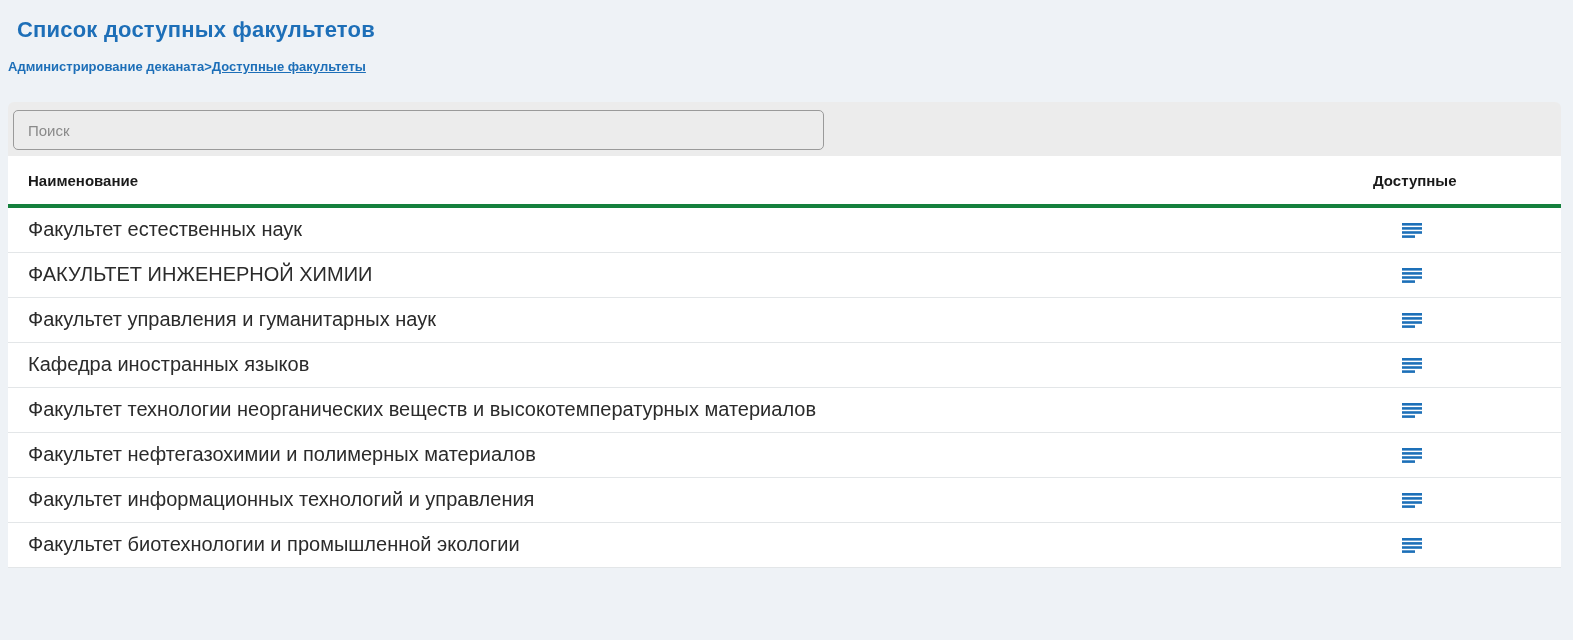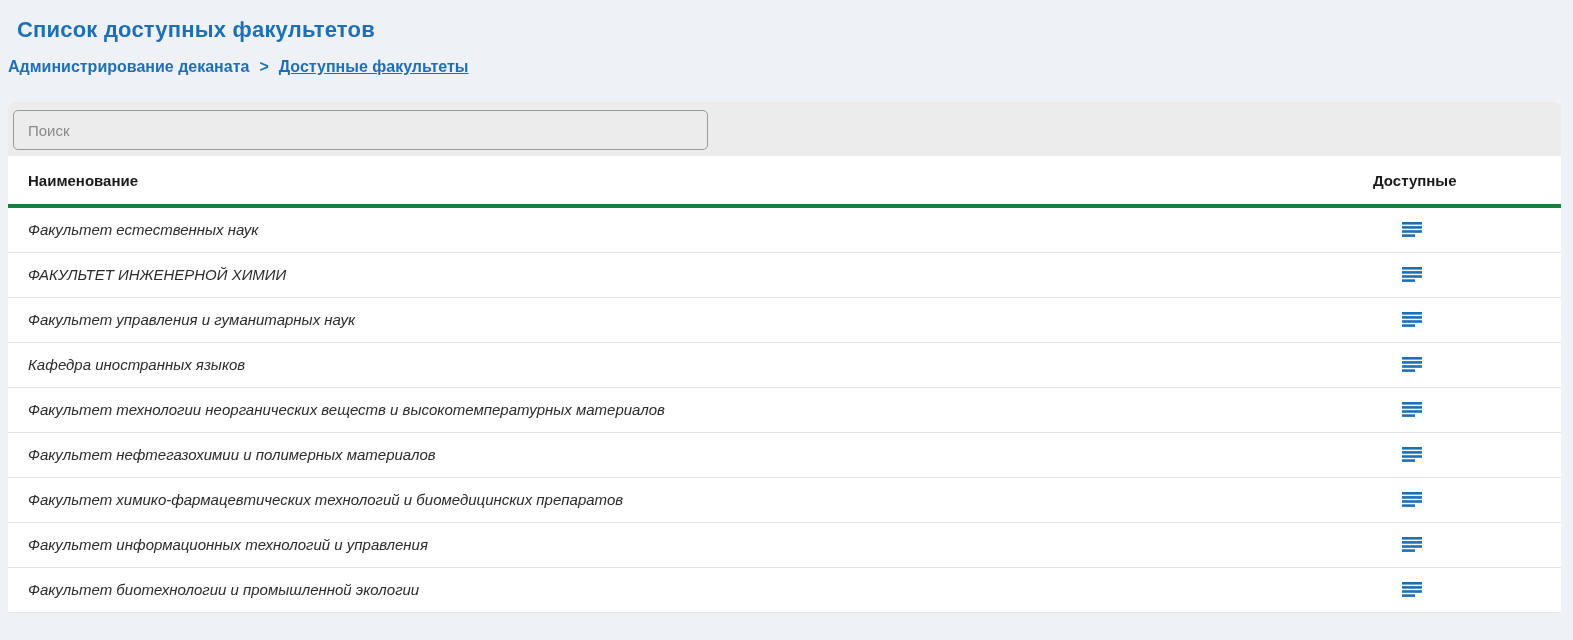--- a/index.html
+++ b/index.html
@@ -8,57 +8,57 @@
     width: 1573px; height: 640px; overflow: hidden;
     background: #eef2f6;
     font-family: "Liberation Sans", sans-serif;
   }
   .top { padding: 8px 10px 0 8px; }
   .page-title {
     margin: 9px; font-size: 22px; line-height: 26px;
     font-weight: 700; color: #1d6fb8; letter-spacing: .2px;
   }
   .breadcrumb {
-    margin-top: 14px; display: flex; align-items: center; gap: 10px;
-    font-size: 16px; line-height: 19px; font-weight: 700; color: #1d6fb8;
+    margin-top: 14px; display: flex; align-items: center; 
+    font-size: 13px; line-height: 19px; font-weight: 700; color: #1d6fb8;
   }
   .crumb-link { color: #1d6fb8; text-decoration: none; cursor: pointer; }
   .crumb-link.underlined { text-decoration: underline; }
   .crumb-sep { font-weight: 700; }
 
   .card { margin: 26px 12px 0 8px; }
   .search-band {
     background: #ececec; border-radius: 6px 6px 0 0;
     padding: 8px 0 6px 5px;
   }
   .search-input {
-    width: 695px; height: 40px;
+    width: 811px; height: 40px;
     border: 1px solid #9a9a9a; border-radius: 5px;
     background: transparent; padding: 0 14px;
     font-size: 15px; color: #444; outline: none;
     font-family: "Liberation Sans", sans-serif;
   }
   .search-input::placeholder { color: #8a8a8a; }
 
   table.faculty-table {
     width: 100%; border-collapse: collapse; background: #fff;
     table-layout: fixed;
   }
   col.actions-col { width: 190px; }
   .faculty-table th {
     text-align: left; font-size: 15px; line-height: 19px; font-weight: 700;
     color: #1a1a1a; padding: 15px 0 14px 20px;
     border-bottom: 4px solid #15803d;
   }
   .faculty-table th.actions-th { padding-left: 2px; }
   .faculty-table td {
-    font-size: 15px; line-height: 19px; color: #2b2b2b;
+    font-size: 20px; line-height: 19px; color: #2b2b2b;
     padding: 12px 0 13px 20px;
     border-bottom: 1px solid #e3e6e8;
-    white-space: nowrap; overflow: hidden; font-style: italic;
+    white-space: nowrap; overflow: hidden;
   }
   .faculty-table td.actions-td { padding: 8px 0 8px 29px; }
   .action-btn {
     background: none; border: none; margin: 0; padding: 3px 2px 1px 2px;
     cursor: pointer; display: inline-flex; align-items: center;
   }
 </style>
 </head>
 <body>
 
@@ -165,33 +165,20 @@
         <svg width="20" height="15" viewBox="0 0 20 15">
           <rect x="0" y="0" width="20" height="2.6" fill="#1d70b8"></rect>
           <rect x="0" y="4.1" width="20" height="2.6" fill="#1d70b8"></rect>
           <rect x="0" y="8.2" width="20" height="2.6" fill="#1d70b8"></rect>
           <rect x="0" y="12.3" width="13" height="2.6" fill="#1d70b8"></rect>
         </svg>
       </button>
     </td>
   </tr>
 
-  <tr>
-    <td>Факультет химико-фармацевтических технологий и биомедицинских препаратов</td>
-    <td class="actions-td">
-      <button class="action-btn">
-        <svg width="20" height="15" viewBox="0 0 20 15">
-          <rect x="0" y="0" width="20" height="2.6" fill="#1d70b8"></rect>
-          <rect x="0" y="4.1" width="20" height="2.6" fill="#1d70b8"></rect>
-          <rect x="0" y="8.2" width="20" height="2.6" fill="#1d70b8"></rect>
-          <rect x="0" y="12.3" width="13" height="2.6" fill="#1d70b8"></rect>
-        </svg>
-      </button>
-    </td>
-  </tr>
 
 
   <tr>
     <td>Факультет информационных технологий и управления</td>
     <td class="actions-td">
       <button class="action-btn">
         <svg width="20" height="15" viewBox="0 0 20 15">
           <rect x="0" y="0" width="20" height="2.6" fill="#1d70b8"></rect>
           <rect x="0" y="4.1" width="20" height="2.6" fill="#1d70b8"></rect>
           <rect x="0" y="8.2" width="20" height="2.6" fill="#1d70b8"></rect>

